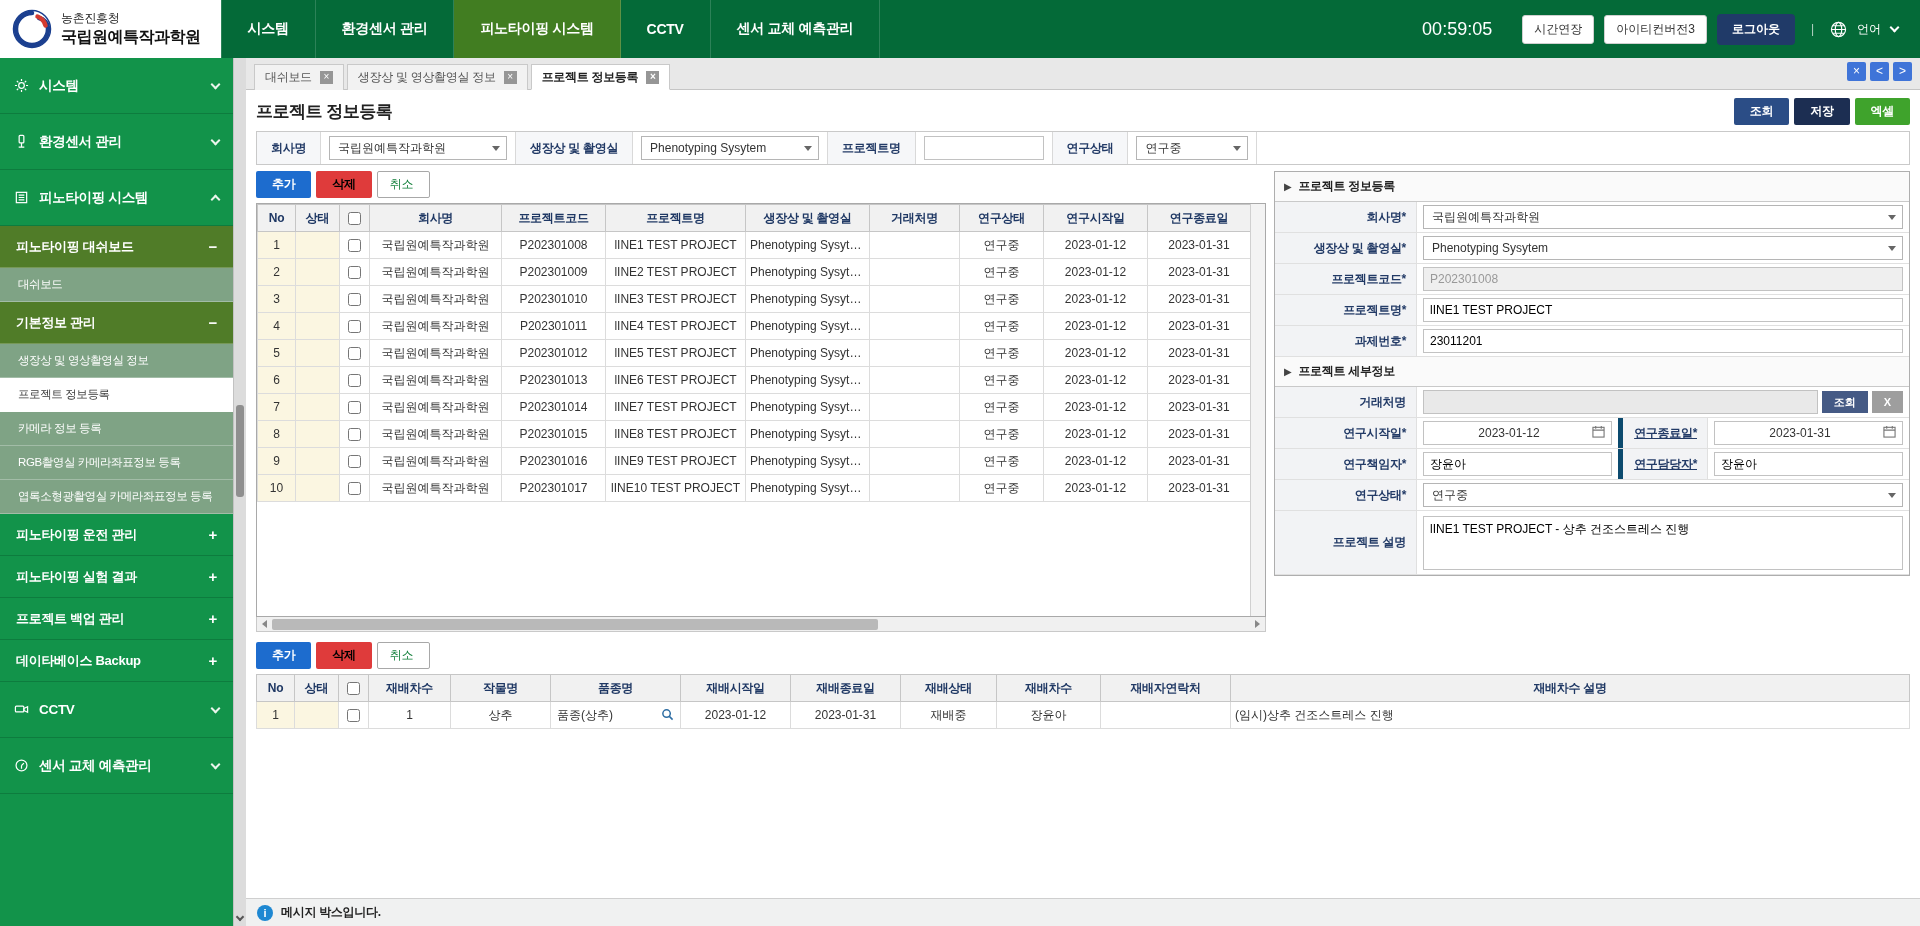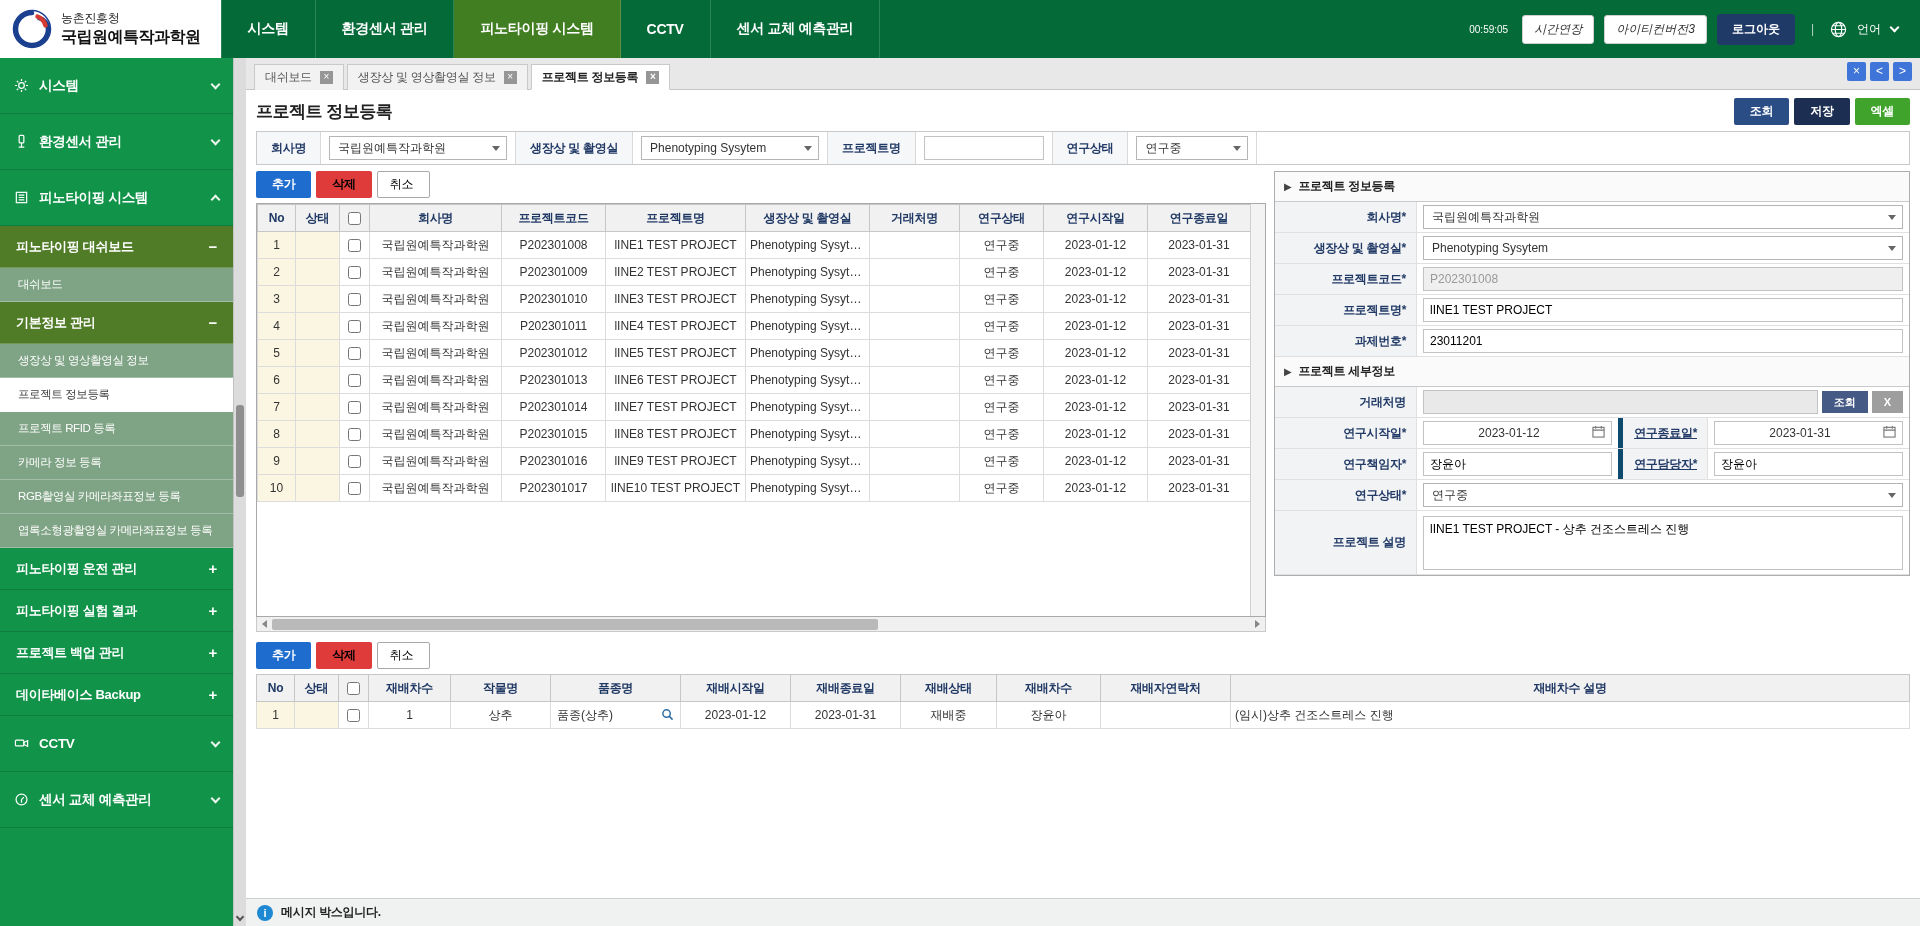--- a/index.html
+++ b/index.html
@@ -10,22 +10,22 @@
 .topbar { height:58px; background:#046a38; display:flex; align-items:stretch; flex:none; }
 .brand { background:#fff; display:flex; align-items:center; gap:9px; padding:0 20px 0 12px; }
 .logo { width:40px; height:40px; display:block; }
 .brand-agency { font-size:12px; color:#222; letter-spacing:-0.3px; }
 .brand-org { font-size:16px; font-weight:bold; color:#111; letter-spacing:-0.5px; }
 .topnav { display:flex; align-items:stretch; }
 .topnav-item { display:flex; align-items:center; padding:0 26px; color:#fff; font-size:14px; font-weight:bold; border-right:1px solid rgba(255,255,255,.16); cursor:pointer; letter-spacing:-0.3px; }
 .topnav-item:first-child { border-left:1px solid rgba(255,255,255,.16); }
 .topnav-item.active { background:#417d21; }
 .topbar-right { margin-left:auto; display:flex; align-items:center; gap:10px; padding-right:22px; color:#fff; }
-.timer { font-size:10px; margin-right:4px; }
-.btn-white { background:#fff; color:#333; border:1px solid #d0d0d0; border-radius:3px; padding:5px 11px; font-size:12px; cursor:pointer; font-family:inherit;font-style:italic; }
+.timer { font-size:18px; margin-right:20px; }
+.btn-white { background:#fff; color:#333; border:1px solid #d0d0d0; border-radius:3px; padding:5px 11px; font-size:12px; cursor:pointer; font-family:inherit; }
 .btn-logout { background:#203a68; color:#fff; border:none; border-radius:4px; padding:7px 15px; font-size:12px; font-weight:bold; cursor:pointer; font-family:inherit; }
 .hdr-divider { color:rgba(255,255,255,.7); margin:0 6px; }
 .globe { display:inline-flex; }
 .chev { width:7px; height:7px; border-right:2px solid #fff; border-bottom:2px solid #fff; display:inline-block; }
 .chev.down { transform:rotate(45deg); margin-top:-3px; }
 .chev.up { transform:rotate(225deg); margin-top:3px; }
 
 
 .bodyrow { flex:1; display:flex; min-height:0; }
 
@@ -59,21 +59,21 @@
 
 .page-head { display:flex; align-items:center; padding:8px 10px 6px; flex:none; }
 .page-title { font-size:17px; font-weight:bold; color:#222; letter-spacing:-0.5px; }
 .page-actions { margin-left:auto; display:flex; gap:5px; }
 .btn { height:27px; padding:0 16px; font-size:12px; font-weight:bold; border:none; cursor:pointer; border-radius:2px; font-family:inherit; letter-spacing:-0.3px; }
 .btn-search { background:#2b4d86; color:#fff; }
 .btn-save { background:#1c2e52; color:#fff; }
 .btn-excel { background:#3fa32c; color:#fff; }
 .btn-add { background:#1d6cce; color:#fff; }
 .btn-del { background:#df3b3b; color:#000000; }
-.btn-cancel { background:#fff; color:#000000; border:1px solid #a8a8a8; font-weight:normal;padding-left:12px; }
+.btn-cancel { background:#fff; color:#15803d; border:1px solid #a8a8a8; font-weight:normal;padding-left:12px; }
 
 
 .filterbar { display:flex; align-items:stretch; border:1px solid #c9c9c9; margin:0 10px; height:34px; flex:none; background:#fff; }
 .f-label { display:flex; align-items:center; justify-content:center; background:#f6f7f9; border-right:1px solid #d9d9d9; font-weight:bold; color:#223a66; padding:0 14px; letter-spacing:-0.3px; }
 .f-field { display:flex; align-items:center; padding:0 8px; border-right:1px solid #d9d9d9; }
 .f-rest { flex:1; }
 
 
 .select { display:inline-flex; align-items:center; height:24px; border:1px solid #b5b5b5; background:#fff; padding:0 6px 0 8px; gap:6px; cursor:pointer; }
 .select-text { flex:1; overflow:hidden; white-space:nowrap; text-align:left; }
@@ -221,23 +221,20 @@
           </div>
           <div class="side-section">
             <span>기본정보 관리</span>
             <span class="toggle">−</span>
           </div>
           <div class="side-sub">
             <span>생장상 및 영상촬영실 정보</span>
           </div>
           <div class="side-sub selected">
             <span>프로젝트 정보등록</span>
-          </div>
-          <div class="side-sub">
-            <span>프로젝트 RFID 등록</span>
           </div>
           <div class="side-sub">
             <span>카메라 정보 등록</span>
           </div>
           <div class="side-sub">
             <span>RGB촬영실 카메라좌표정보 등록</span>
           </div>
           <div class="side-sub">
             <span>엽록소형광촬영실 카메라좌표정보 등록</span>
           </div>

